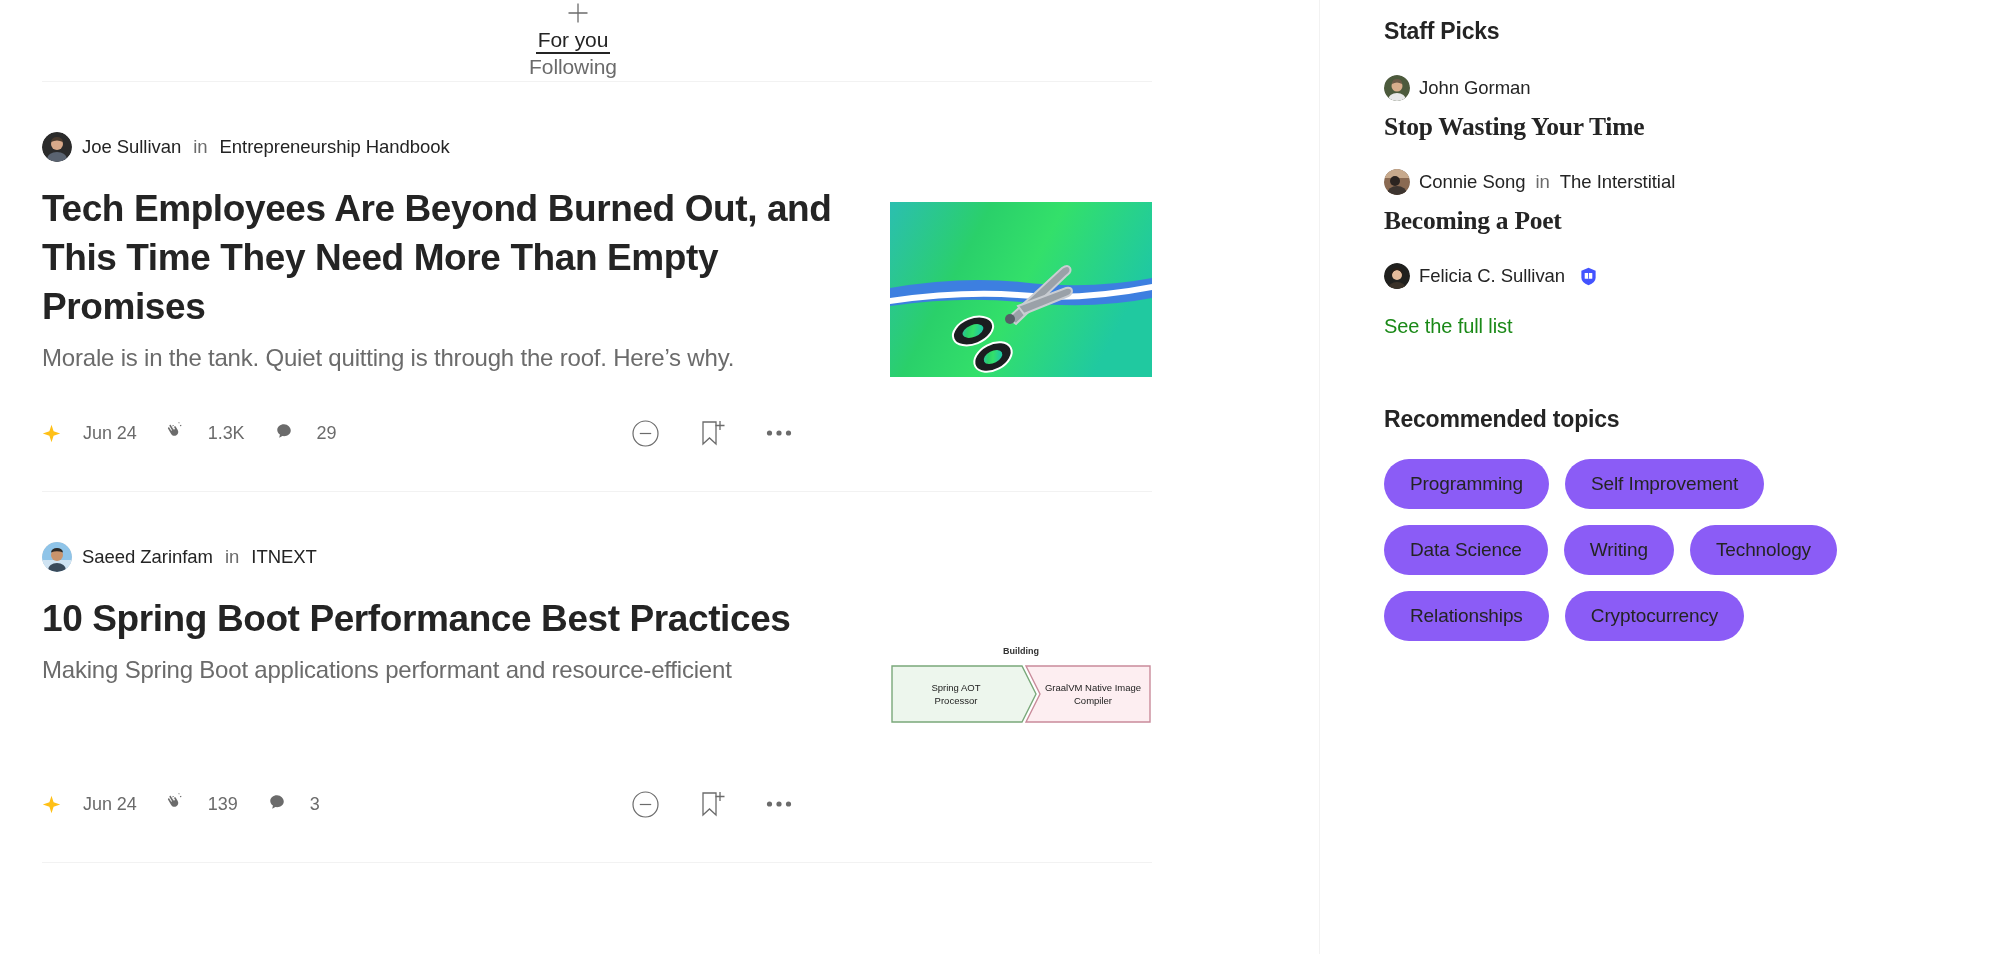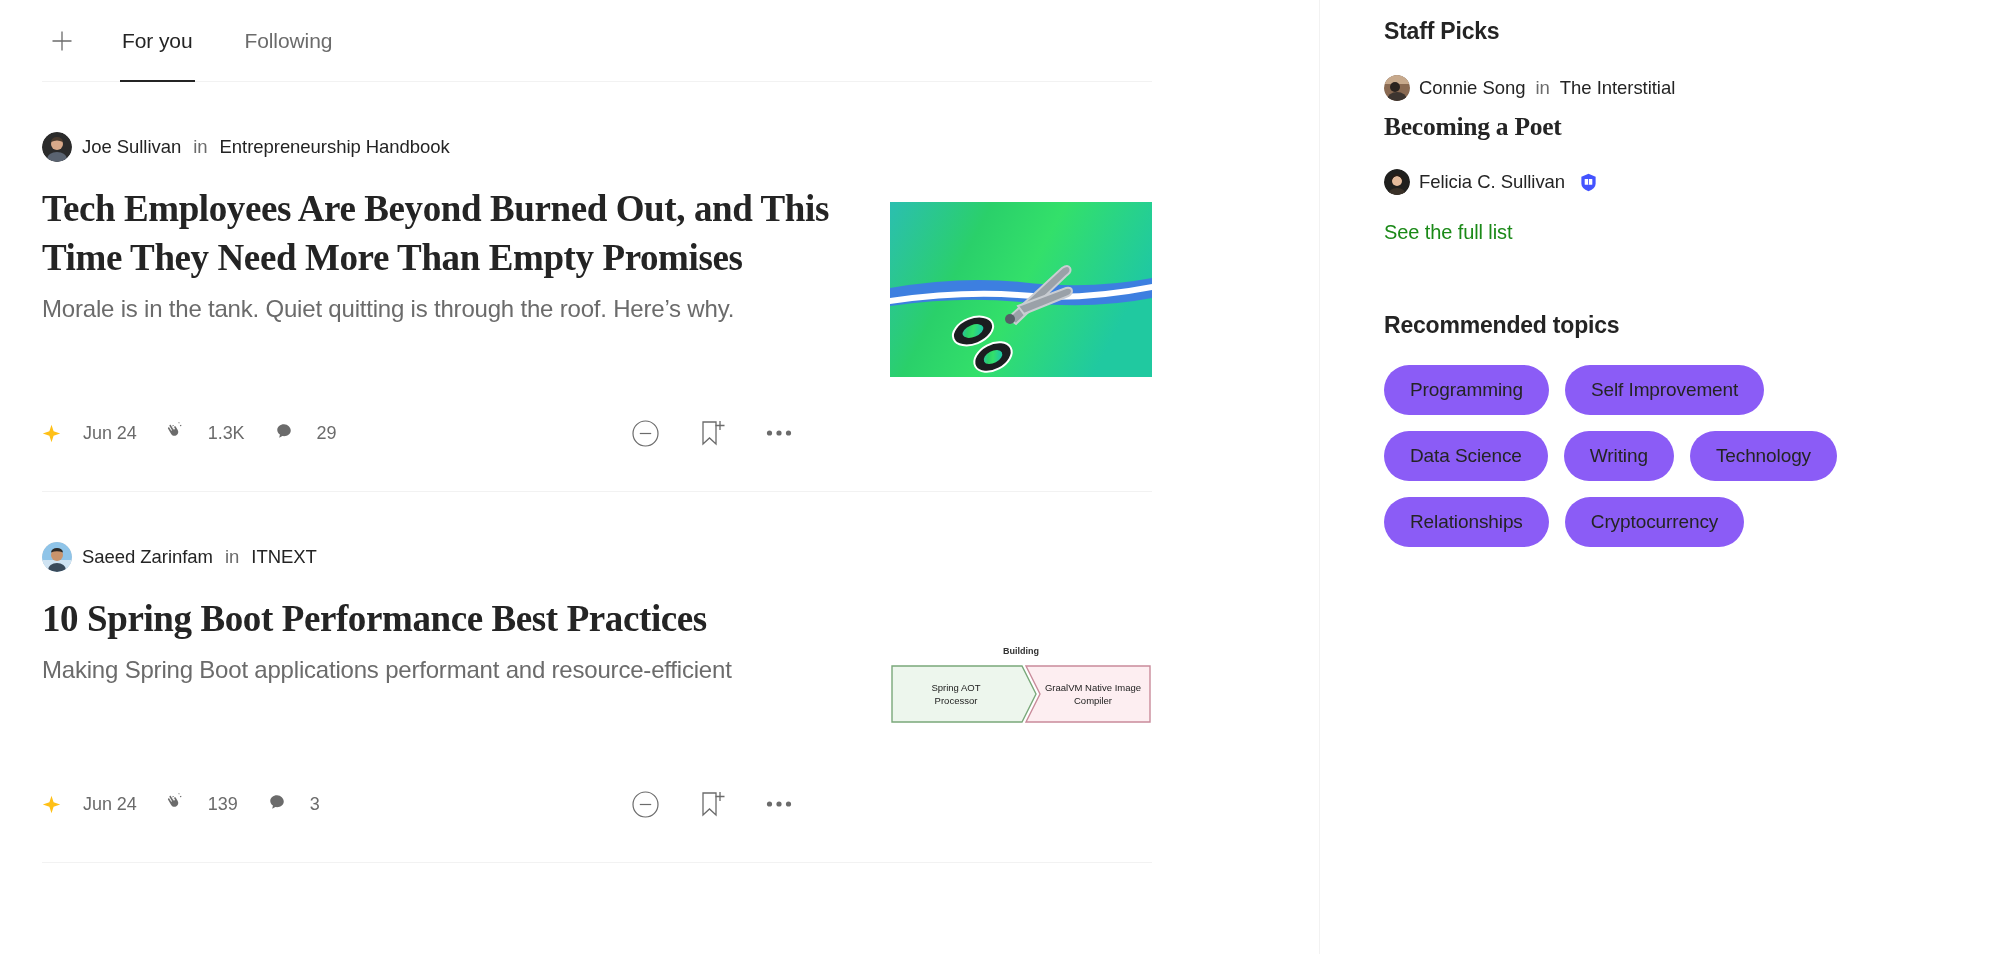--- a/index.html
+++ b/index.html
@@ -22,20 +22,21 @@
     border-right: 1px solid #f2f2f2;
   }
 
   .tabbar {
     display: flex;
     align-items: center;
     height: 82px;
     gap: 0;
     border-bottom: 1px solid #f2f2f2;
     width: 1110px;
+    flex-direction: column;
   }
   .plus-btn {
     width: 40px; height: 40px;
     display: flex; align-items: center; justify-content: center;
     margin-right: 38px;
     cursor: pointer;
   }
   .plus-btn svg { display:block; }
   .tab {
     font-size: 21px;
@@ -74,21 +75,21 @@
     background: #d9d9d9;
     overflow: hidden;
     position: relative;
   }
   .avatar svg { display:block; width:100%; height:100%; }
   .byline-name { font-size: 18.5px; color: #242424; letter-spacing: -0.05px; }
   .byline-in { font-size: 18.5px; color: #6b6b6b; margin: 0 2px; }
   .byline-pub { font-size: 18.5px; color: #242424; letter-spacing: -0.05px; }
 
   .story-title {
-    font-family: Liberation Serif, serif;
+    font-family: Liberation Sans, sans-serif;
     font-weight: bold;
     font-size: 37px;
     line-height: 49px;
     letter-spacing: -0.4px;
     color: #242424;
     margin-bottom: 10px;
   }
   .story-sub {
     font-size: 24px;
     line-height: 33px;
@@ -398,20 +399,41 @@
           </span>
         </div>
       </div>
     </div>
   </div>
 
   <div class="sidebar">
 
     <div class="side-heading">Staff Picks</div>
 
+    <div class="pick">
+      <div class="pick-byline">
+        <span class="pick-avatar">
+          <svg viewBox="0 0 26 26">
+            <defs>
+                <clipPath id="p1">
+                  <circle cx="13" cy="13" r="13"></circle>
+                </clipPath>
+              </defs>
+            <g clip-path="url(#p1)">
+              <rect width="26" height="26" fill="#4c5a3c"></rect>
+              <circle cx="13" cy="11" r="5.5" fill="#d8ae8c"></circle>
+              <path d="M8 9 q5 -3 10 0 q0 -5 -5 -5 q-5 0 -5 5z" fill="#6b5a46"></path>
+              <ellipse cx="13" cy="25" rx="9" ry="7" fill="#e8e8e8"></ellipse>
+            </g>
+          </svg>
+        </span>
+        <span class="pick-name">John Gorman</span>
+      </div>
+      <div class="pick-title">Stop Wasting Your Time</div>
+    </div>
 
     <div class="pick">
       <div class="pick-byline">
         <span class="pick-avatar">
           <svg viewBox="0 0 26 26">
             <defs>
                 <clipPath id="p2">
                   <circle cx="13" cy="13" r="13"></circle>
                 </clipPath>
               </defs>

